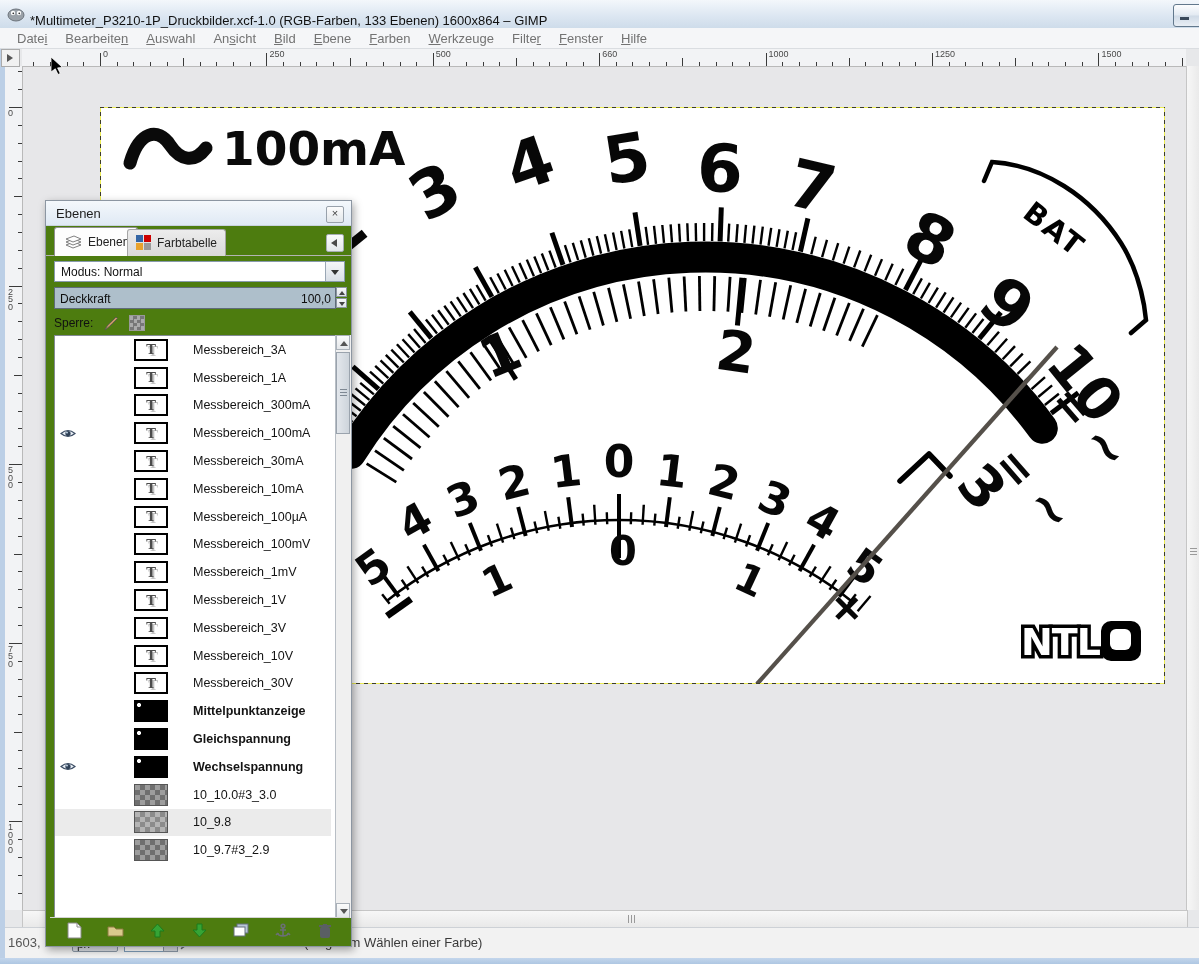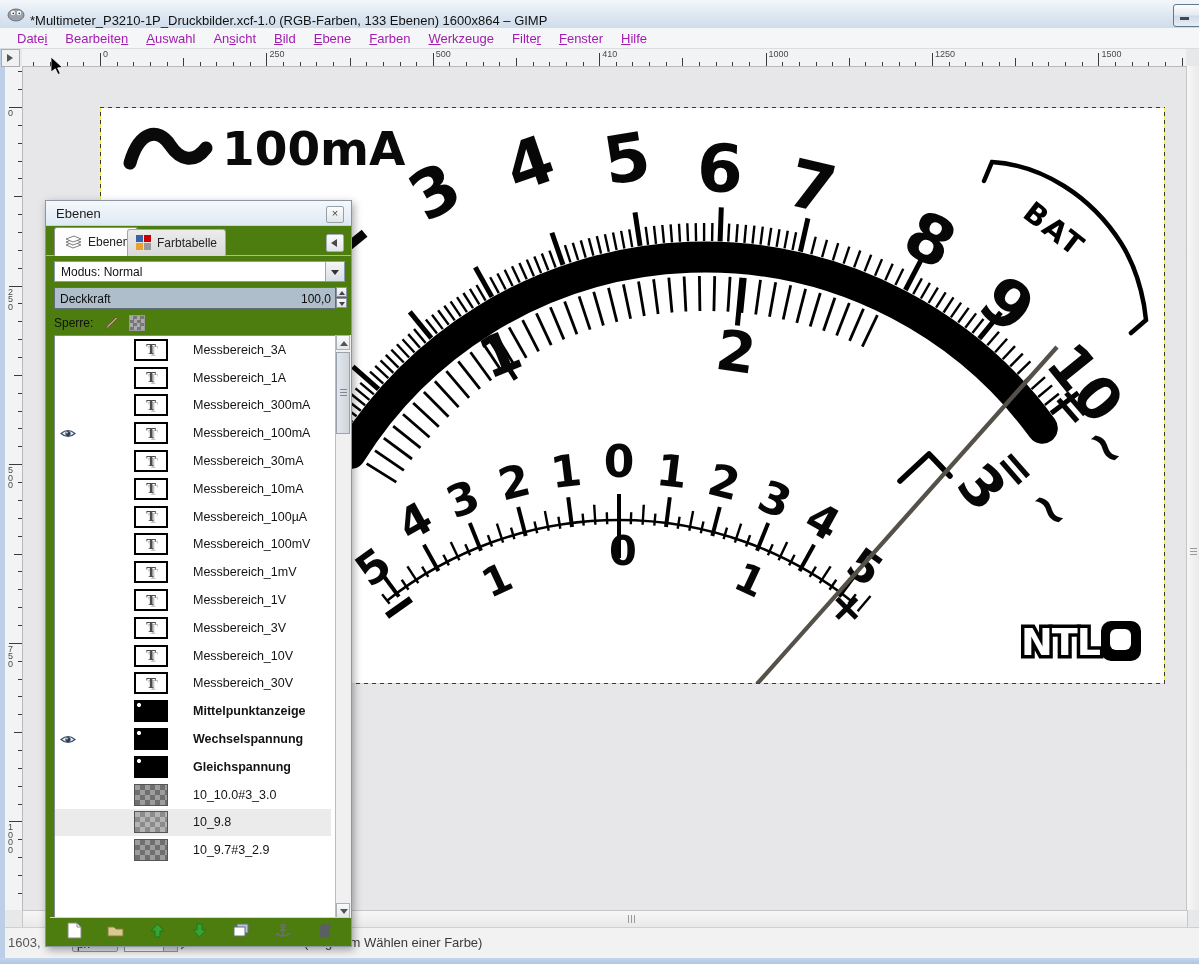--- a/index.html
+++ b/index.html
@@ -9,21 +9,21 @@
   .titlebar{position:absolute;left:0;top:0;width:1199px;height:28px;
     background:linear-gradient(#f3f7fb,#dde7f2 55%,#cedcea);border-bottom:1px solid #b6c2d1;
     display:flex;align-items:flex-end;z-index:5}
   .title-text{margin-left:30px;color:#111}
   .app-icon{position:absolute;left:7px;top:7px}
   .btn-min{position:absolute;right:-4px;top:4px;width:28px;height:21px;border:1px solid #62788c;border-radius:3px;
     background:linear-gradient(#fcfdfe,#e3eaf2 48%,#cfdae6 52%,#e8eef5);}
   .btn-min span{position:absolute;left:6px;top:12px;width:9px;height:3px;background:#39485a}
   .menubar{position:absolute;left:0;top:28px;width:1199px;height:20px;background:#f5f6f8;
     border-bottom:1px solid #dadde1;display:flex;align-items:center;padding-left:8px;z-index:5}
-  .menu-item{padding:1px 9px;color:#a21caf;white-space:nowrap}
+  .menu-item{padding:1px 9px;color:#737373;white-space:nowrap}
   .menu-item u{text-decoration:underline}
   
   .corner{position:absolute;left:1px;top:49px;width:17px;height:16px;background:#f1f1f1;border:1px solid #ababab;z-index:4}
   .corner:after{content:"";position:absolute;left:5px;top:4px;border-left:6px solid #555;border-top:4px solid transparent;border-bottom:4px solid transparent}
   .hruler{position:absolute;left:22px;top:48px;width:1164px;height:18px;background:#f2f3f5;border-bottom:1px solid #b9b9b9;z-index:3;overflow:hidden}
   .hr-t{position:absolute;bottom:0;width:1px;background:#3a3a3a}
   .hr-l{position:absolute;top:1px;font-size:9px;color:#4a4a4a}
   .vruler{position:absolute;left:5px;top:66px;width:17px;height:844px;background:#f2f3f5;border-right:1px solid #b9b9b9;z-index:3;overflow:hidden}
   .vr-t{position:absolute;right:0;height:1px;background:#3a3a3a}
   .vr-l{position:absolute;left:3px;font-size:9px;line-height:7.5px;color:#4a4a4a;width:10px;word-break:break-all}
@@ -201,21 +201,21 @@
     <div class="hr-t" style="left: 1059.76px; height: 4.5px;"></div>
     <div class="hr-t" style="left: 1076.4px; height: 13px;"></div>
     <div class="hr-t" style="left: 1093.04px; height: 4.5px;"></div>
     <div class="hr-t" style="left: 1109.68px; height: 4.5px;"></div>
     <div class="hr-t" style="left: 1126.32px; height: 4.5px;"></div>
     <div class="hr-t" style="left: 1142.96px; height: 4.5px;"></div>
     <div class="hr-t" style="left: 1159.6px; height: 8px;"></div>
     <div class="hr-l" style="left: 81px;">0</div>
     <div class="hr-l" style="left: 247.4px;">250</div>
     <div class="hr-l" style="left: 413.8px;">500</div>
-    <div class="hr-l" style="left: 580.2px;">410</div>
+    <div class="hr-l" style="left: 580.2px;">660</div>
     <div class="hr-l" style="left: 746.6px;">1000</div>
     <div class="hr-l" style="left: 913px;">1250</div>
     <div class="hr-l" style="left: 1079.4px; text-align: right;">1500</div>
   </div>
 <div class="vruler">
     <div class="vr-t" style="top: 5.28px; width: 4.5px;"></div>
     <div class="vr-t" style="top: 23.14px; width: 4.5px;"></div>
     <div class="vr-t" style="top: 41px; width: 13px;"></div>
     <div class="vr-t" style="top: 58.86px; width: 4.5px;"></div>
     <div class="vr-t" style="top: 76.72px; width: 4.5px;"></div>
@@ -683,34 +683,34 @@
           <span>T</span>
         </div>
         <span class="lbl">Messbereich_30V</span>
       </div>
       <div class="lrow">
         <div class="eyebox"></div>
         <div class="thumb tb"></div>
         <span class="lbl b">Mittelpunktanzeige</span>
       </div>
       <div class="lrow">
+        <div class="eyebox"></div>
+        <div class="thumb tb"></div>
+        <span class="lbl b">Gleichspannung</span>
+      </div>
+      <div class="lrow">
         <div class="eyebox">
           <svg width="16" height="11">
             <path d="M1 5.5 Q8 -0.5 15 5.5 Q8 11.5 1 5.5Z" fill="#e8eef5" stroke="#3b4c63" stroke-width="1.2"></path>
             <circle cx="8" cy="5.5" r="2.6" fill="#2e4056"></circle>
             <circle cx="7" cy="4.6" r="0.9" fill="#cfe0f0"></circle>
           </svg>
         </div>
         <div class="thumb tb"></div>
         <span class="lbl b">Wechselspannung</span>
-      </div>
-      <div class="lrow">
-        <div class="eyebox"></div>
-        <div class="thumb tb"></div>
-        <span class="lbl b">Gleichspannung</span>
       </div>
       <div class="lrow">
         <div class="eyebox"></div>
         <div class="thumb tc"></div>
         <span class="lbl">10_10.0#3_3.0</span>
       </div>
       <div class="lrow sel">
         <div class="eyebox"></div>
         <div class="thumb tc"></div>
         <span class="lbl">10_9.8</span>

